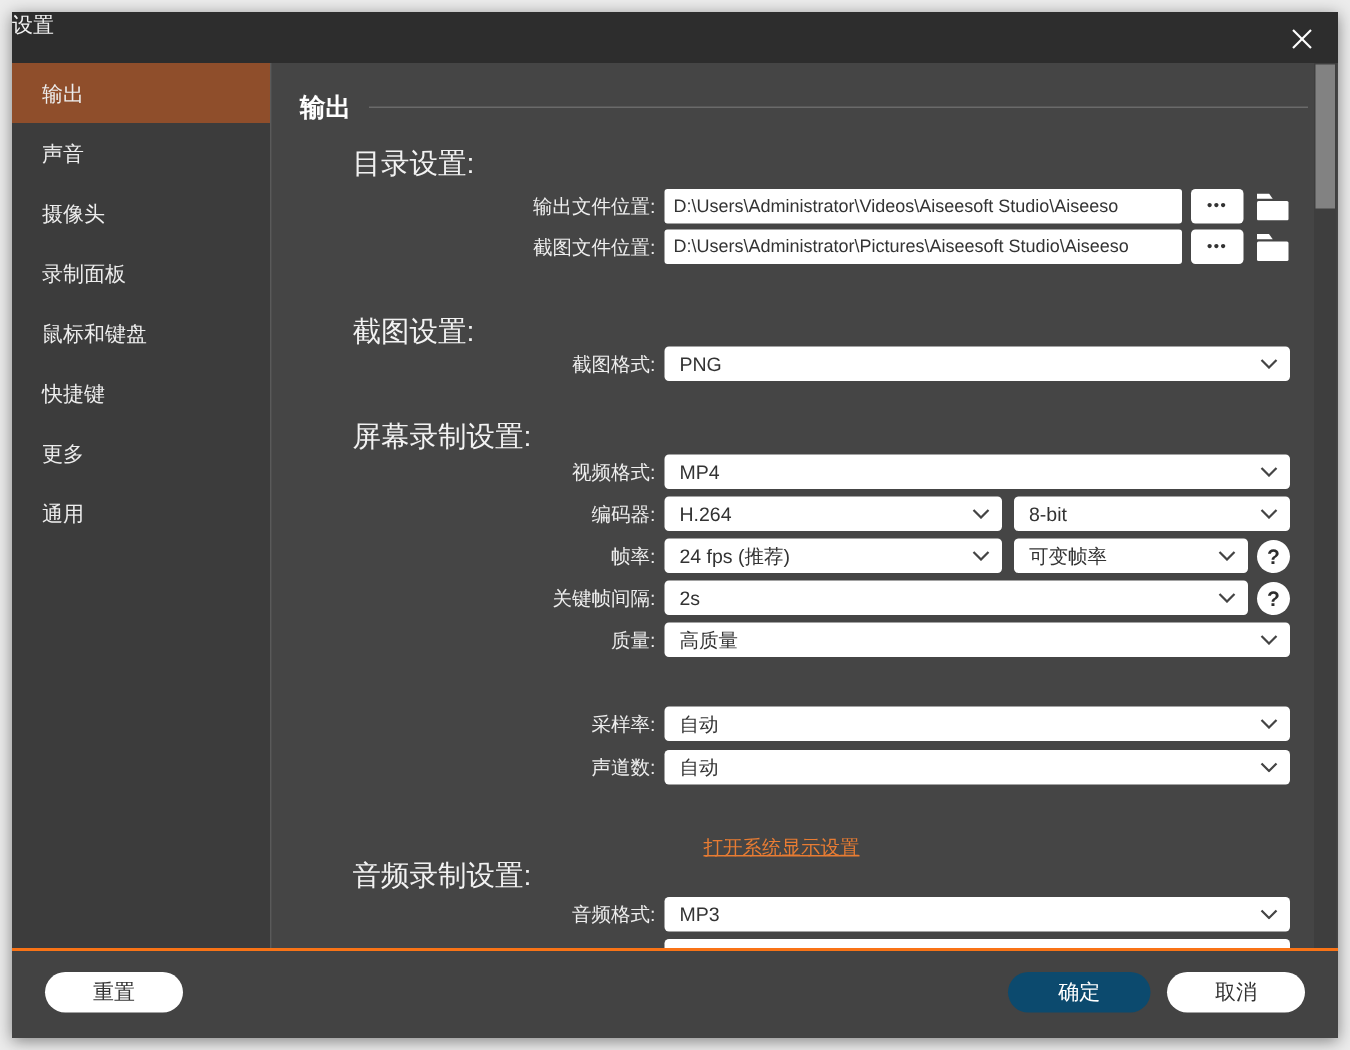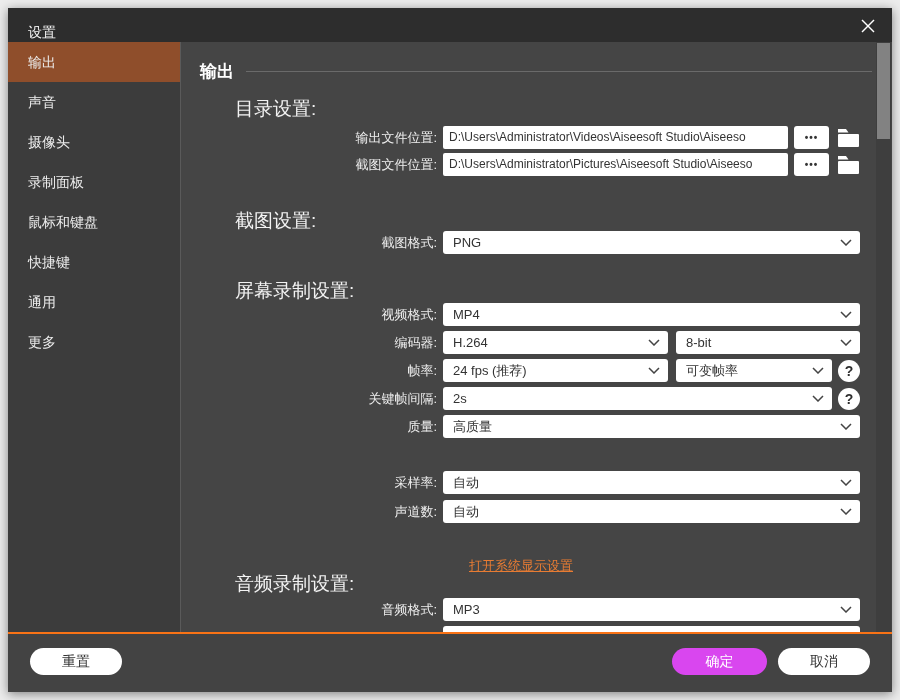--- a/index.html
+++ b/index.html
@@ -12,21 +12,21 @@
   }
   .dialog {
     position:absolute; left:8px; top:8px; width:884px; height:684px;
     background:#454545;
     box-shadow:0 2px 10px rgba(0,0,0,.45);
   }
   
   .titlebar {
     position:absolute; left:0; top:0; width:100%; height:34px;
     background:#2d2d2d; color:#f2f2f2;
-    display:flex; align-items:flex-end; padding-left:20px;
+    display:flex; align-items:flex-start; 
     font-size:14px;
   }
   .close-btn {
     position:absolute; right:14px; top:8px; width:20px; height:20px;
     display:flex; align-items:center; justify-content:center; cursor:pointer;
   }
   
   .sidebar {
     position:absolute; left:0; top:34px; width:173px; height:590px;
     background:#3c3c3c;
@@ -114,21 +114,21 @@
   .footer {
     position:absolute; left:0; top:624px; width:100%; height:60px;
     background:#434343; border-top:2px solid #f97316;
   }
   .btn {
     position:absolute; top:14px; height:27px; border-radius:14px;
     font-size:14px; display:flex; align-items:center; justify-content:center;
     cursor:pointer; border:none;
   }
   .btn-reset  { left:22px;  width:92px; background:#fff; color:#333; }
-  .btn-ok     { left:664px; width:95px; background:#d946ef; color:#fff; }
+  .btn-ok     { left:664px; width:95px; background:#0c4a6e; color:#fff; }
   .btn-cancel { left:770px; width:92px; background:#fff; color:#333; }
   .chev { flex:0 0 12px; }
 </style>
 </head>
 <body>
 
 <div class="dialog">
 
   <div class="titlebar">
     <span>设置</span>
@@ -140,22 +140,22 @@
     </div>
   </div>
 
   <div class="sidebar">
     <div class="side-item selected">输出</div>
     <div class="side-item">声音</div>
     <div class="side-item">摄像头</div>
     <div class="side-item">录制面板</div>
     <div class="side-item">鼠标和键盘</div>
     <div class="side-item">快捷键</div>
+    <div class="side-item">更多</div>
     <div class="side-item">通用</div>
-    <div class="side-item">更多</div>
   </div>
 
   <div class="content">
     <div class="page-heading">输出</div>
     <div class="heading-line"></div>
 
     <div class="section-title" style="top:54px">目录设置:</div>
 
     <div class="row" style="top:84px">
       <span class="rlabel">输出文件位置:</span>

